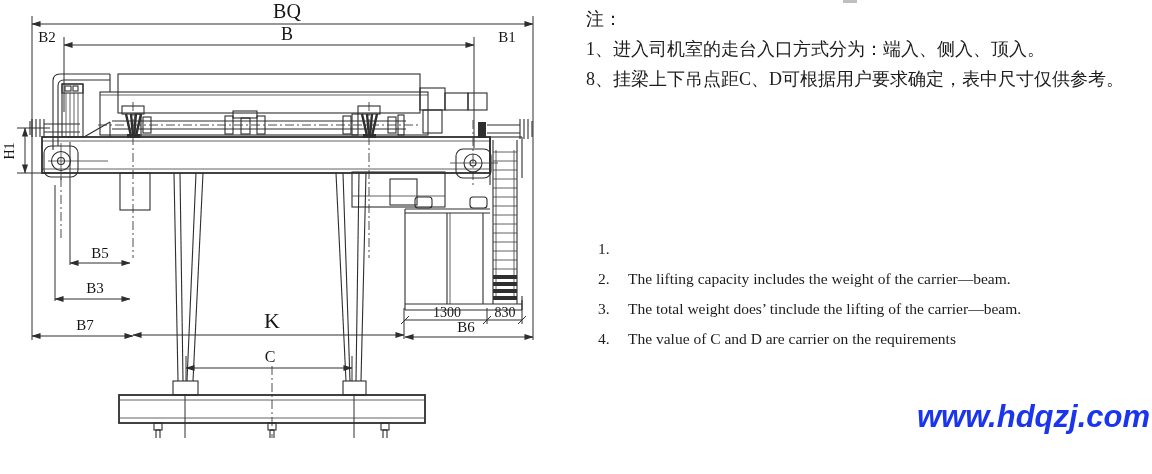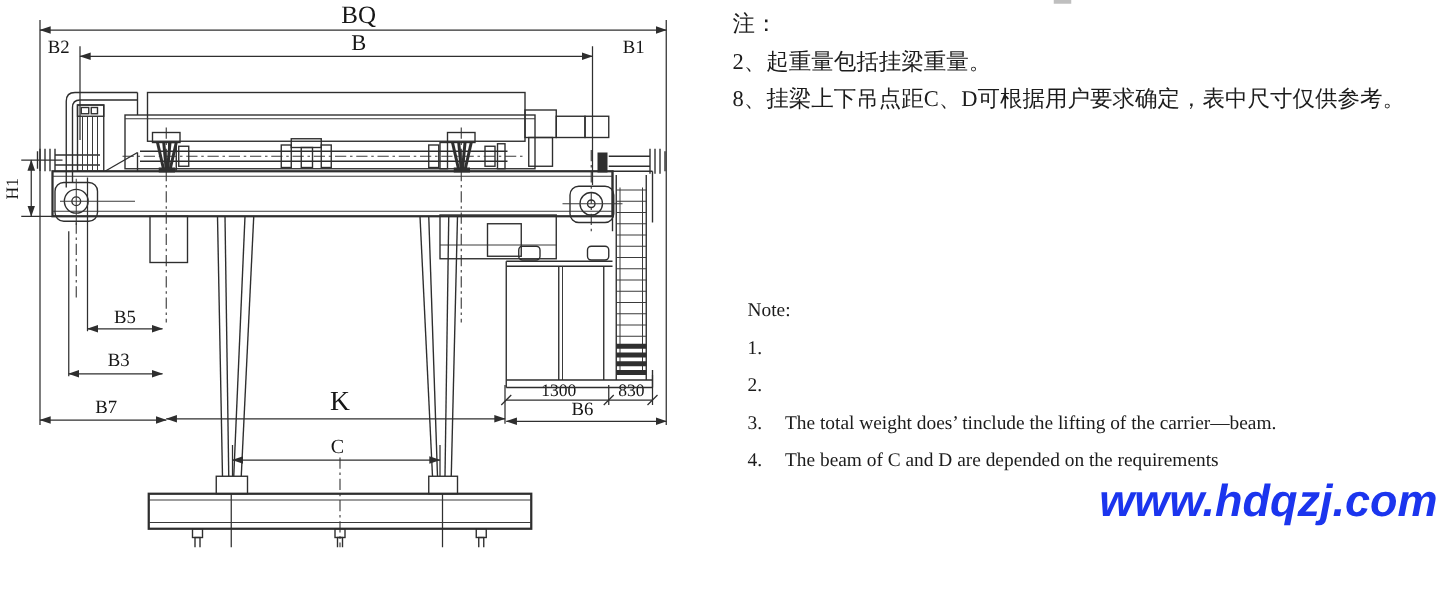--- a/index.html
+++ b/index.html
@@ -12,22 +12,22 @@
   svg .dim{stroke:#2f2f2f;stroke-width:1;fill:none;}
   svg .dima{marker-start:url(#ar);marker-end:url(#ar);}
   svg .dd{stroke:#3a3a3a;stroke-width:0.9;fill:none;stroke-dasharray:9 3 2 3;}
   svg .dark{fill:#2f2f2f;stroke:none;}
   svg .fan{stroke:#2f2f2f;stroke-width:2.4;fill:none;}
   svg text.lbl{font-family:"Liberation Serif","DejaVu Serif",serif;fill:#161616;}
   .cn-notes{position:absolute;left:586px;top:4px;width:562px;font-size:18px;line-height:30px;white-space:nowrap;}
   .en-notes{position:absolute;left:598px;top:234px;width:550px;font-size:15.5px;line-height:30px;white-space:nowrap;}
   .en-item{display:flex;}
   .en-num{width:30px;flex:0 0 30px;}
-  .watermark{position:absolute;right:2px;bottom:16px;font-family:"Liberation Sans","DejaVu Sans",sans-serif;
-             font-weight:700;font-style:italic;font-size:36px;letter-spacing:0px;}
+  .watermark{position:absolute;right:2px;bottom:3px;font-family:"Liberation Sans","DejaVu Sans",sans-serif;
+             font-weight:700;font-style:italic;font-size:31px;letter-spacing:0px;}
   .artifact{position:absolute;left:843px;top:0;width:14px;height:3px;background:#8a8a8a;opacity:.55;}
 </style>
 </head>
 <body>
 
 <div id="page">
 
   <svg id="drawing" width="580" height="474" viewBox="0 0 580 474">
     <defs>
       <marker id="ar" viewBox="0 0 10 10" refX="9.5" refY="5" markerWidth="9" markerHeight="9" orient="auto-start-reverse">
@@ -266,38 +266,38 @@
       <rect class="s" x="381" y="423" width="8" height="7"></rect>
       <rect class="s" x="383" y="430" width="4" height="10"></rect>
       <line class="s2" x1="377" y1="442" x2="393" y2="442"></line>
       <line class="s" x1="385" y1="442" x2="385" y2="452"></line>
       <polygon class="dark" points="381,449 389,449 385,457"></polygon>
     </g>
   </svg>
 
   <div class="cn-notes">
     <div>注：</div>
-    <div>2、起重量包括挂梁重量。</div>
+    <div>1、进入司机室的走台入口方式分为：端入、侧入、顶入。</div>
     <div>8、挂梁上下吊点距C、D可根据用户要求确定，表中尺寸仅供参考。</div>
   </div>
 
   <div class="en-notes">
-    <div>Note:</div>
     <div class="en-item">
       <span class="en-num">1.</span>
     </div>
     <div class="en-item">
       <span class="en-num">2.</span>
+      <span>The lifting capacity includes the weight of the carrier—beam.</span>
     </div>
     <div class="en-item">
       <span class="en-num">3.</span>
       <span>The total weight does’ tinclude the lifting of the carrier—beam.</span>
     </div>
     <div class="en-item">
       <span class="en-num">4.</span>
-      <span>The beam of C and D are depended on the requirements</span>
+      <span>The value of C and D are carrier on the requirements</span>
     </div>
   </div>
 
   <div class="artifact"></div>
 
   <div class="watermark" style="color: rgb(27, 53, 238);">www.hdqzj.com</div>
 </div>
 
 </body></html>

